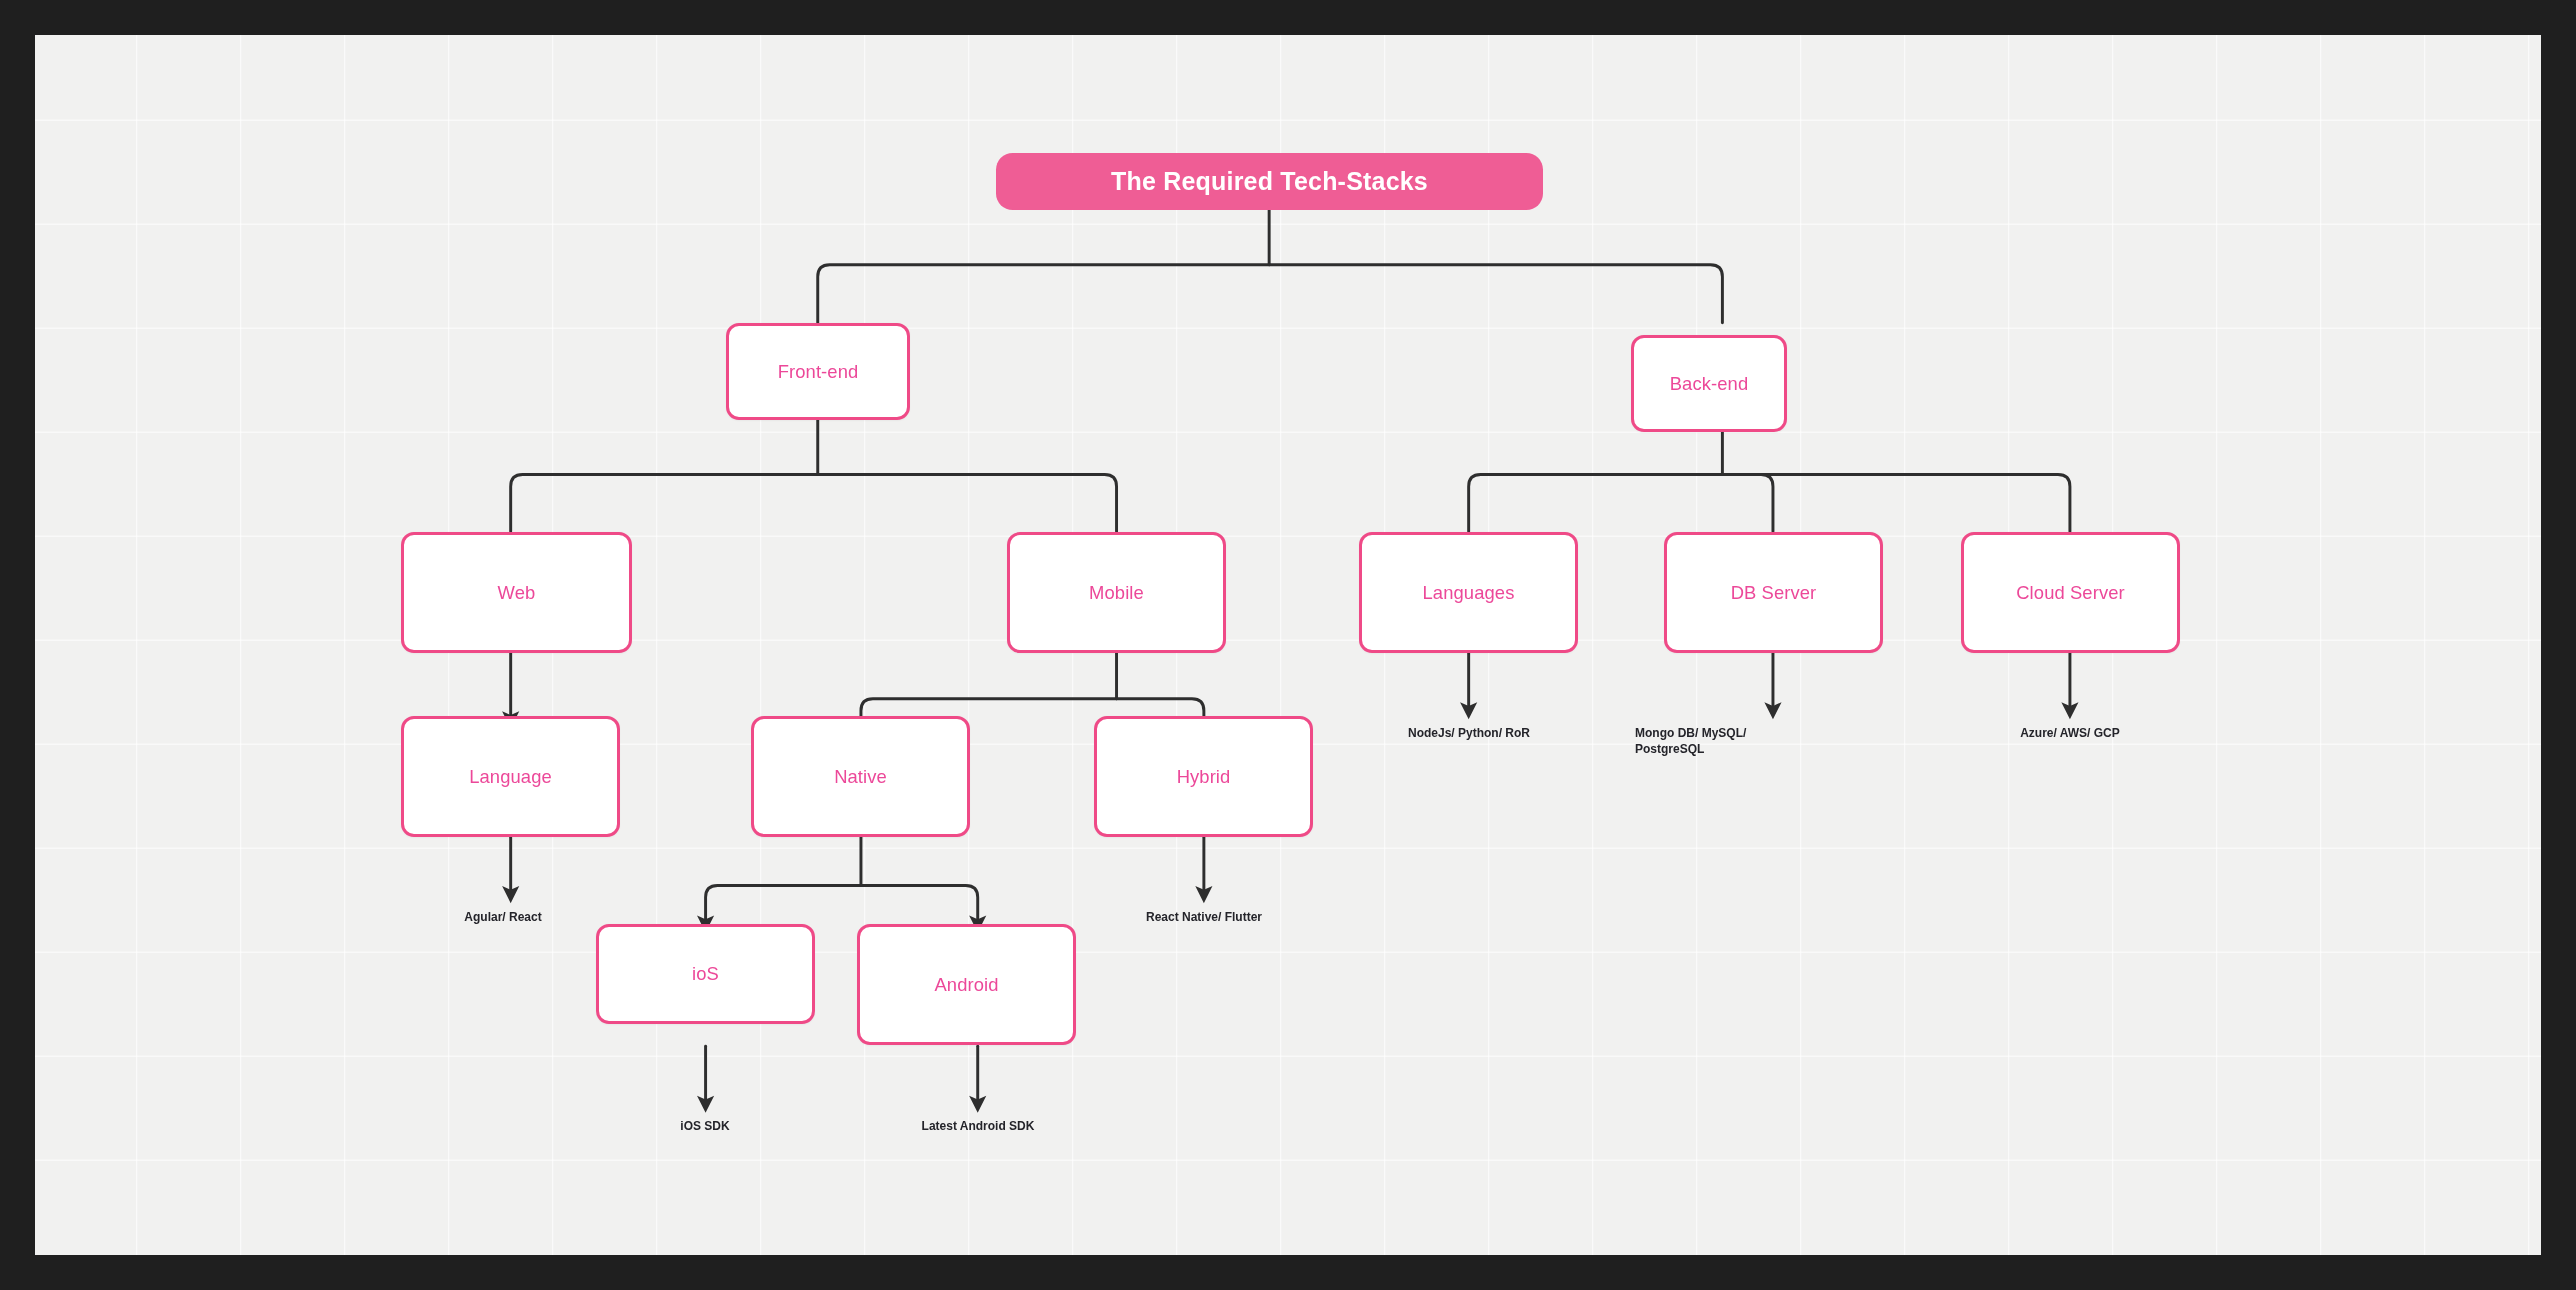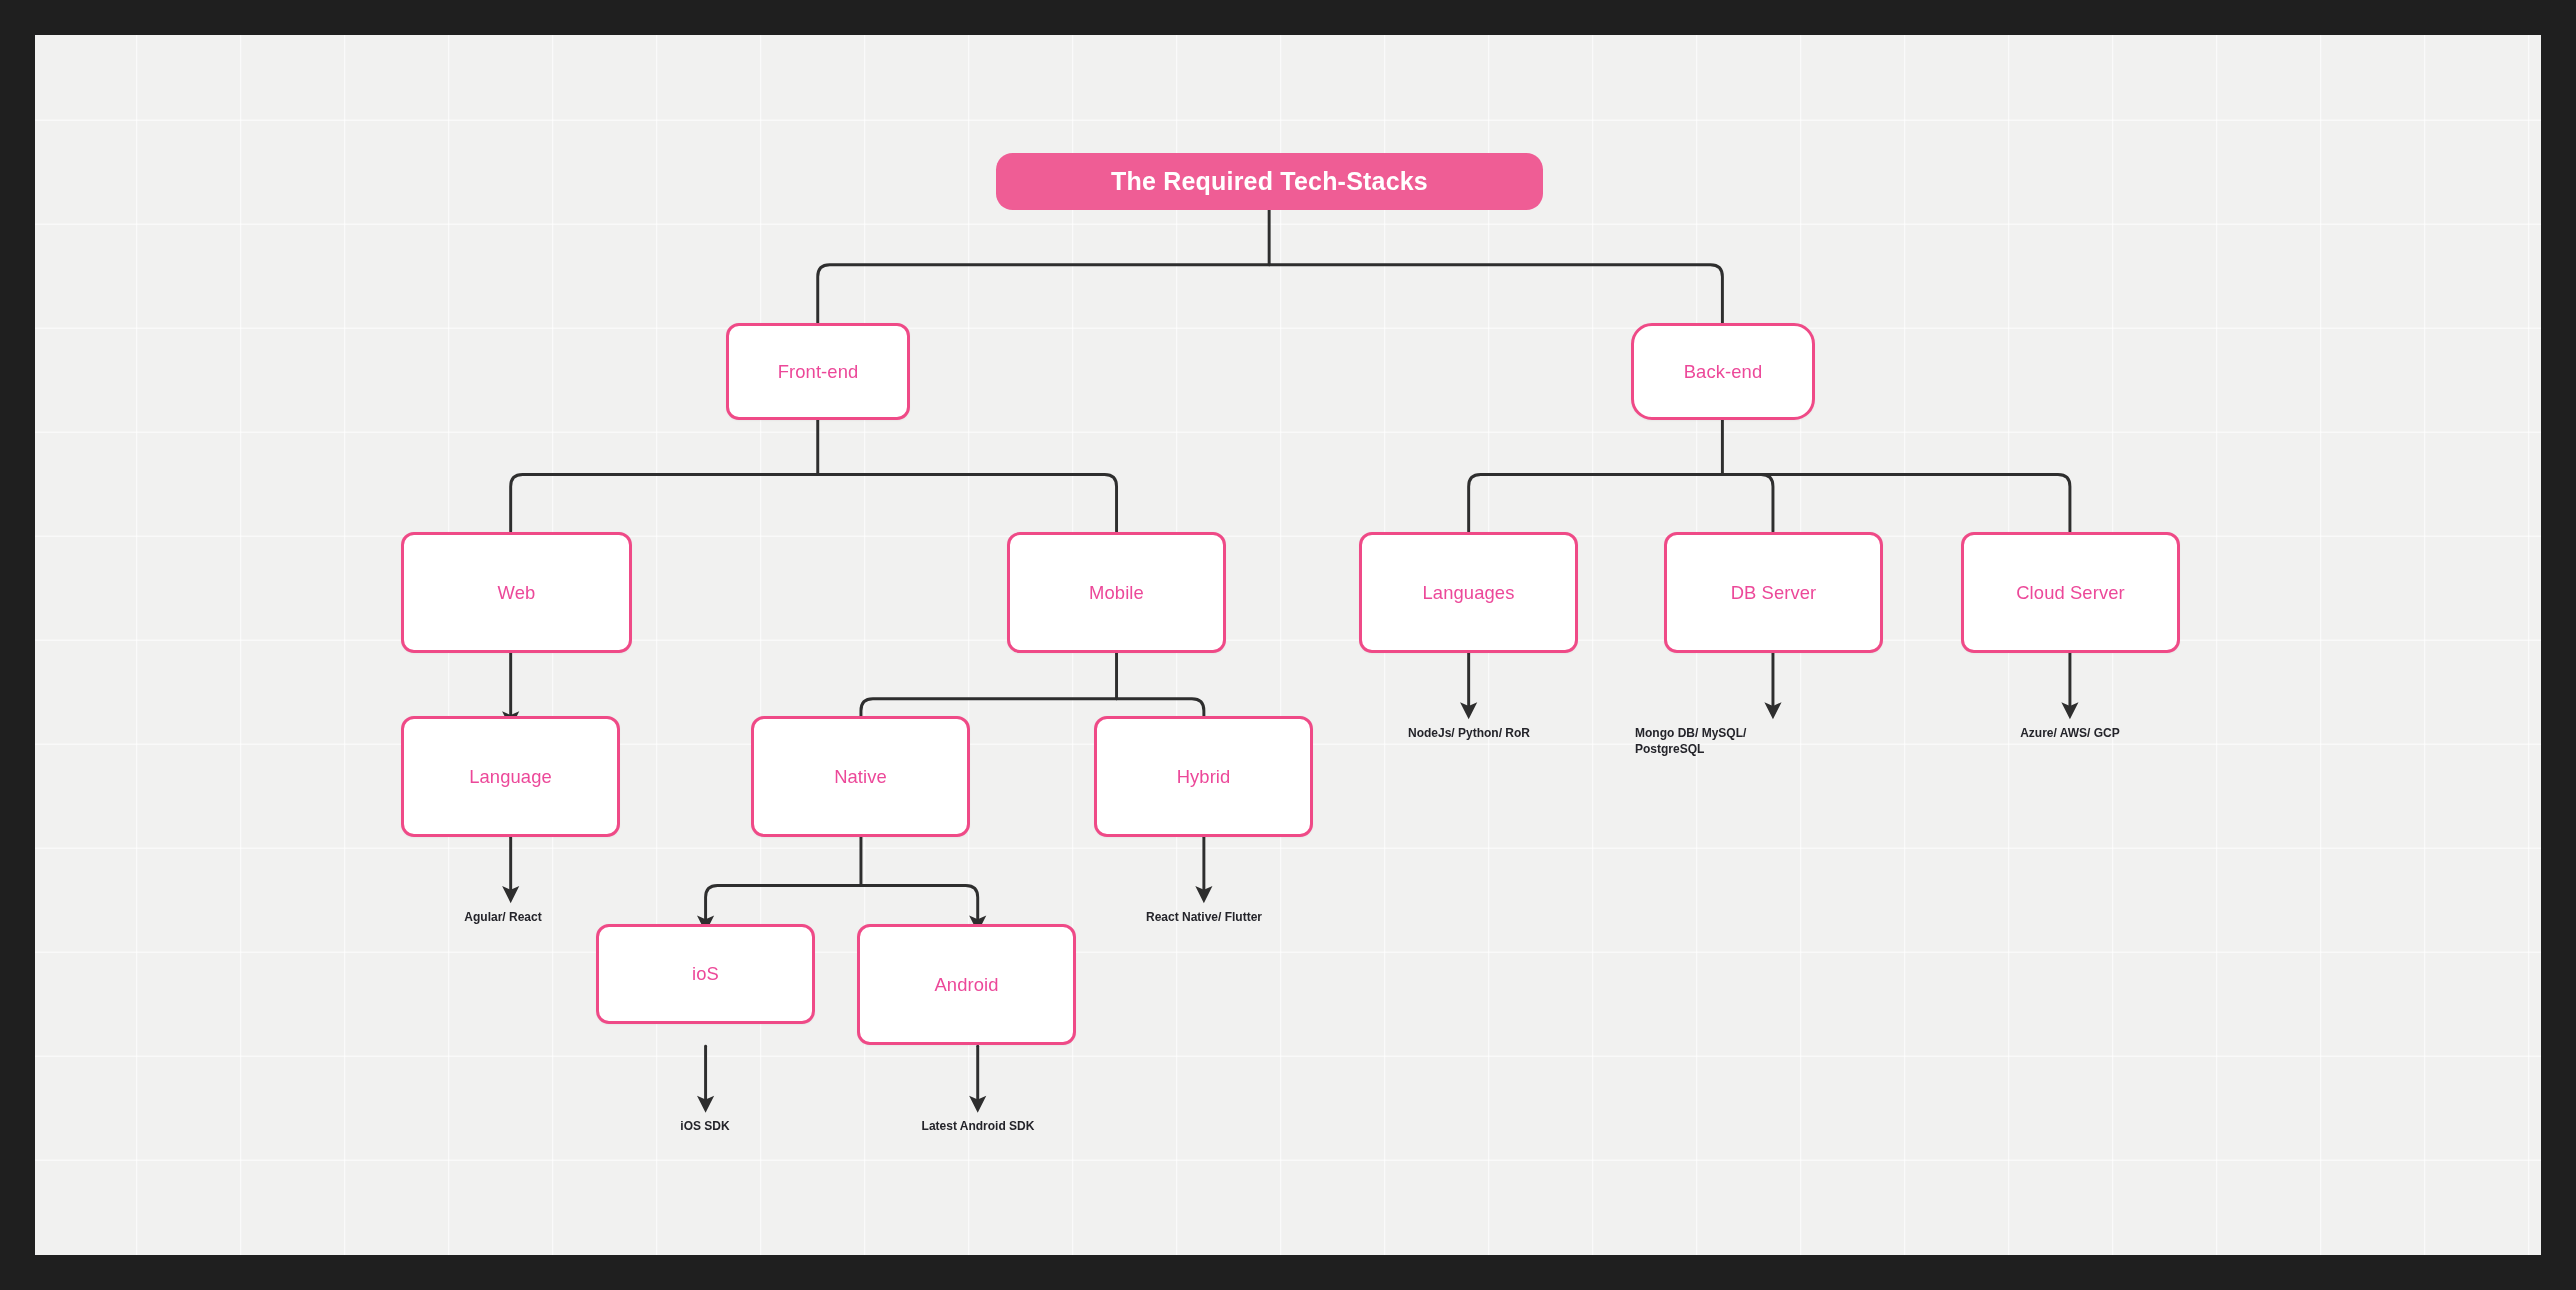--- a/index.html
+++ b/index.html
@@ -125,21 +125,21 @@
     </svg>
 
     <div class="node root" style="left:961px; top:118px; width:547px; height:57px;">
       <span>The Required Tech-Stacks</span>
     </div>
 
     <div class="node branch" style="left:691px; top:288px; width:184px; height:97px;">
       <span>Front-end</span>
     </div>
 
-    <div class="node branch" style="left:1596px; top:288px; width:184px; height:97px;border-radius:21px;">
+    <div class="node branch" style="left:1596px; top:300px; width:156px; height:97px;">
       <span>Back-end</span>
     </div>
 
     <div class="node branch" style="left:366px; top:497px; width:231px; height:121px;">
       <span>Web</span>
     </div>
 
     <div class="node branch" style="left:972px; top:497px; width:219px; height:121px;">
       <span>Mobile</span>
     </div>

